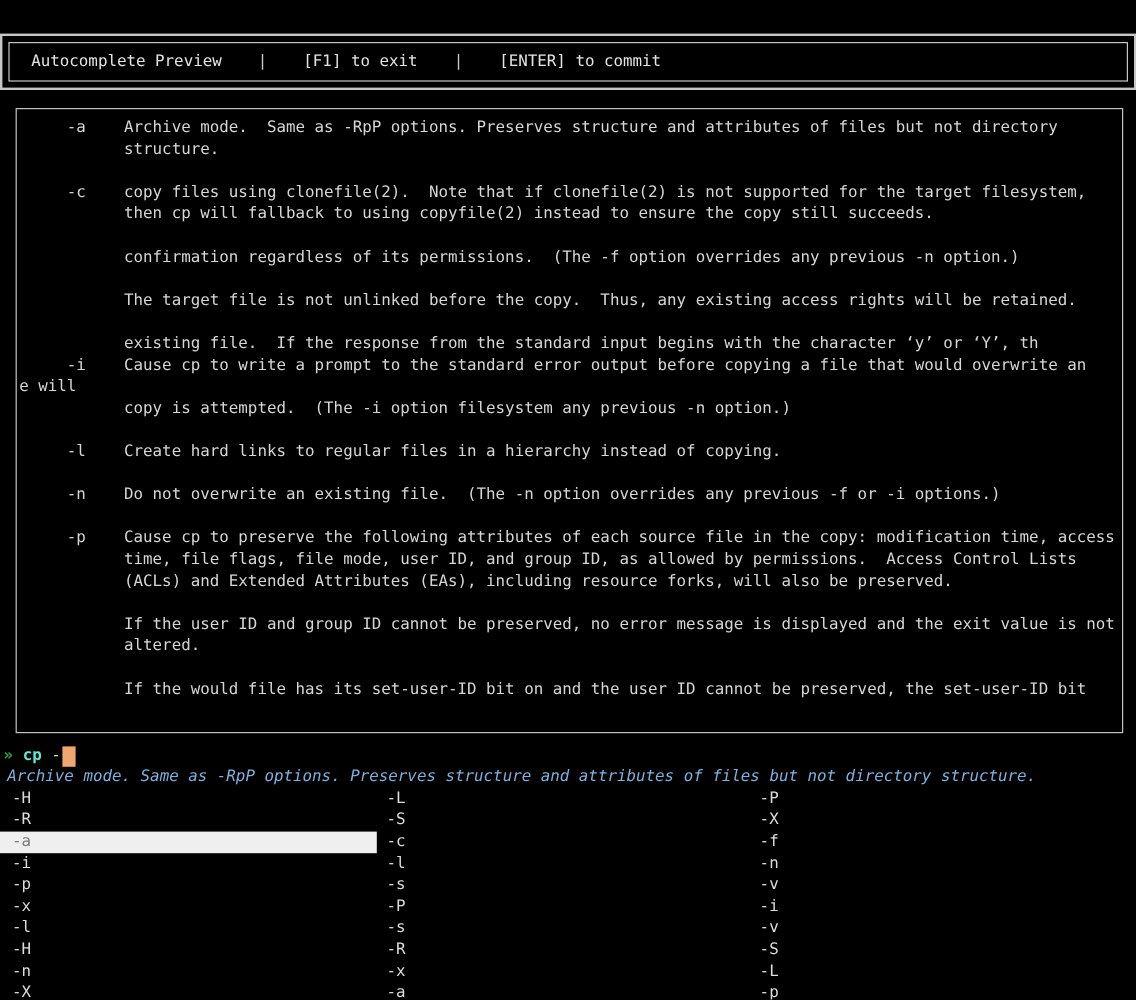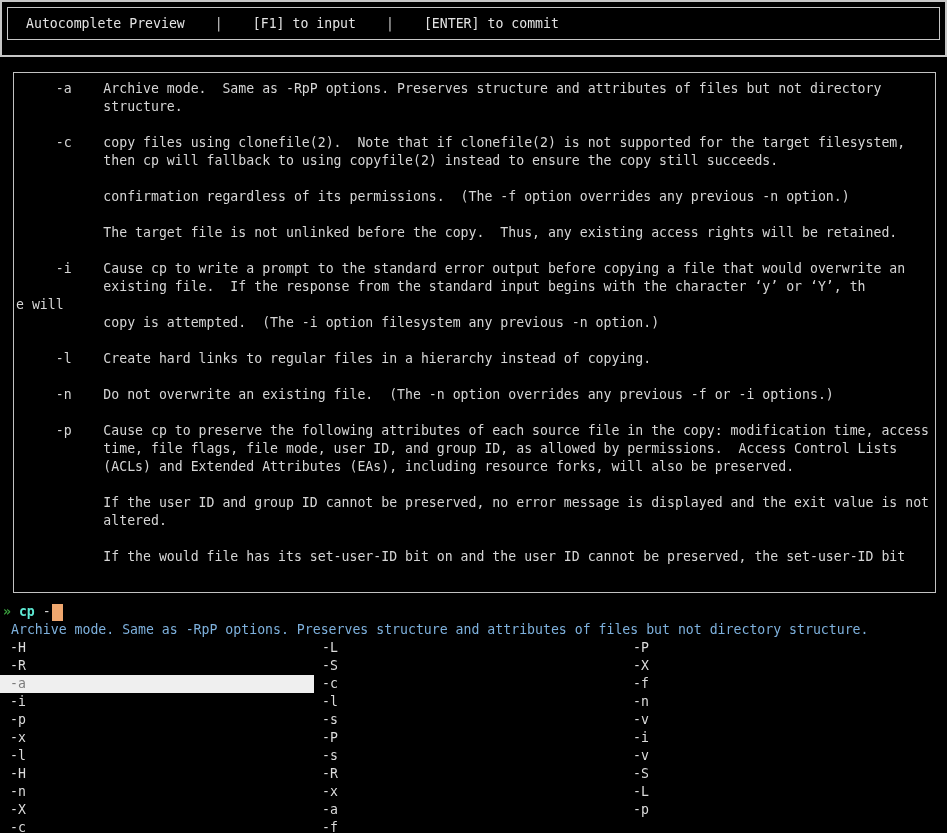--- a/index.html
+++ b/index.html
@@ -5,22 +5,23 @@
   html,body{margin:0;padding:0;background:#000;}
   body{
     width:947px;height:833px;overflow:hidden;
     font-family:"DejaVu Sans Mono","Liberation Mono",monospace;
     font-size:13.2px;line-height:18px;color:#d6d6d6;
     -webkit-font-smoothing:antialiased;
   }
   
   .header-frame{
     border:2px solid #c6c6c6;
-    height:57px;box-sizing:border-box;
+    height:47px;box-sizing:border-box;
     padding:5px 5px;
+    margin-top:28px;
   }
   .header-box{
     border:1px solid #c6c6c6;
     height:33px;box-sizing:border-box;
     display:flex;align-items:center;
     padding-left:18px;color:#e3e3e3;
   }
   .header-sep{margin:0 30px;color:#c9c9c9;}
   
   .man-pane{
@@ -40,22 +41,23 @@
   }
   .prompt-symbol{color:#3aa13e;font-weight:bold;}
   .prompt-command{color:#5eead4;font-weight:bold;}
   .prompt-arg{color:#d6d6d6;}
   .cursor-block{
     display:inline-block;width:11px;height:17px;
     background:#efa76f;margin-left:1px;
   }
   
   .suggestion-line{
-    height:18px;padding-left:11px;white-space:pre;
+    height:18px;padding-left:6px;white-space:pre;
     color:#7eb1dd;
+    font-style:italic;
   }
   
   .completions-grid{
     display:grid;
     grid-template-columns:314px 311px auto;
   }
   .completion-cell{
     height:18px;white-space:pre;color:#dcdcdc;
   }
   .completion-cell.col1{padding-left:10px;}
@@ -65,40 +67,40 @@
     background:#efefef;color:#7c7c7c;
   }
 </style>
 </head>
 <body>
 
 <div class="header-frame">
   <div class="header-box">
     <span>Autocomplete Preview</span>
     <span class="header-sep">|</span>
-    <span>[F1] to input</span>
+    <span>[F1] to exit</span>
     <span class="header-sep">|</span>
     <span>[ENTER] to commit</span>
   </div>
 </div>
 
 <div class="man-pane">
   <div>
       <div class="man-line">     -a    Archive mode.  Same as -RpP options. Preserves structure and attributes of files but not directory</div>
       <div class="man-line">           structure.</div>
       <div class="man-line"></div>
       <div class="man-line">     -c    copy files using clonefile(2).  Note that if clonefile(2) is not supported for the target filesystem,</div>
       <div class="man-line">           then cp will fallback to using copyfile(2) instead to ensure the copy still succeeds.</div>
       <div class="man-line"></div>
       <div class="man-line">           confirmation regardless of its permissions.  (The -f option overrides any previous -n option.)</div>
       <div class="man-line"></div>
       <div class="man-line">           The target file is not unlinked before the copy.  Thus, any existing access rights will be retained.</div>
       <div class="man-line"></div>
+      <div class="man-line">           existing file.  If the response from the standard input begins with the character ‘y’ or ‘Y’, th</div>
       <div class="man-line">     -i    Cause cp to write a prompt to the standard error output before copying a file that would overwrite an</div>
-      <div class="man-line">           existing file.  If the response from the standard input begins with the character ‘y’ or ‘Y’, th</div>
       <div class="man-line">e will</div>
       <div class="man-line">           copy is attempted.  (The -i option filesystem any previous -n option.)</div>
       <div class="man-line"></div>
       <div class="man-line">     -l    Create hard links to regular files in a hierarchy instead of copying.</div>
       <div class="man-line"></div>
       <div class="man-line">     -n    Do not overwrite an existing file.  (The -n option overrides any previous -f or -i options.)</div>
       <div class="man-line"></div>
       <div class="man-line">     -p    Cause cp to preserve the following attributes of each source file in the copy: modification time, access</div>
       <div class="man-line">           time, file flags, file mode, user ID, and group ID, as allowed by permissions.  Access Control Lists</div>
       <div class="man-line">           (ACLs) and Extended Attributes (EAs), including resource forks, will also be preserved.</div>

